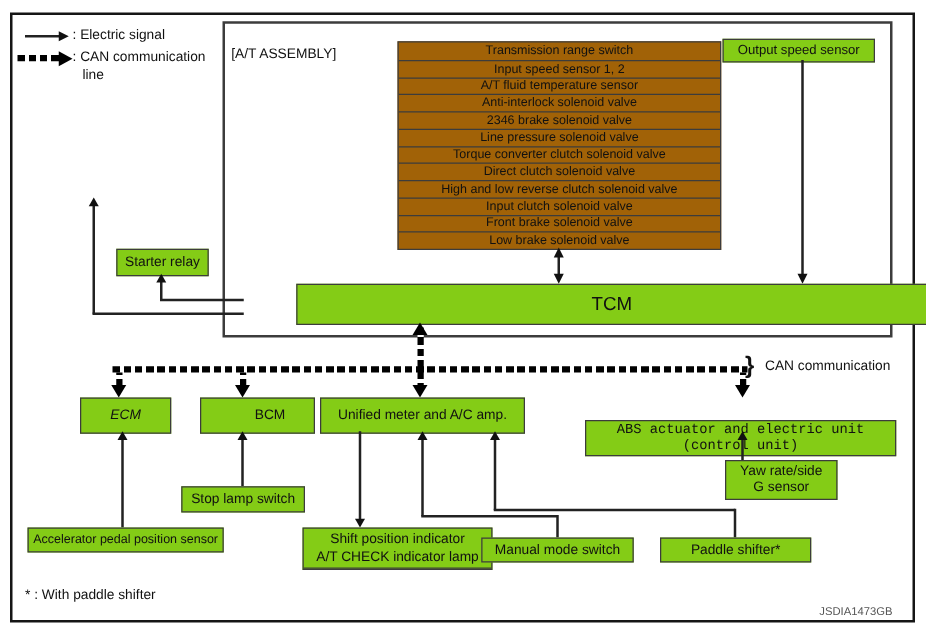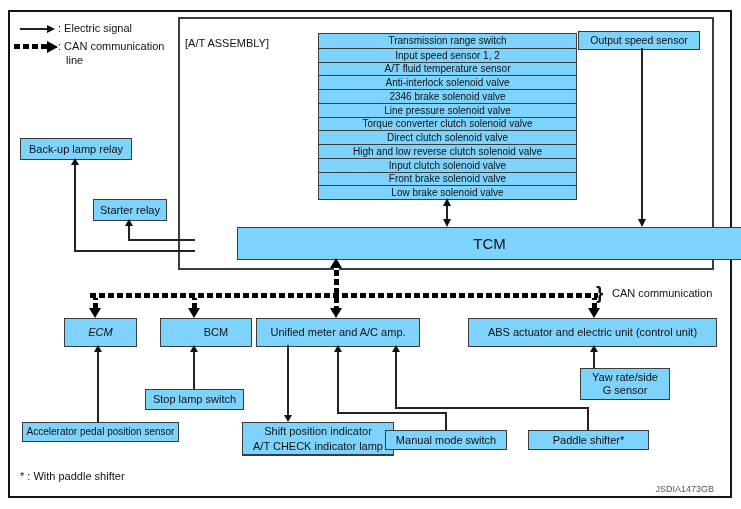--- a/index.html
+++ b/index.html
@@ -1,26 +1,26 @@
 <!DOCTYPE html>
 <html><head>
 <meta charset="utf-8">
 <style>
   html,body{margin:0;padding:0;background:#fff;}
   .stage{position:relative;width:741px;height:509px;background:#fff;overflow:hidden;
          font-family:"Liberation Sans",sans-serif;color:#111;}
-  .box{position:absolute;border:1.5px solid #3c3c3c;background:#7dd3fc;display:flex;
+  .box{position:absolute;border:1.5px solid #3c3c3c;background:#84cc16;display:flex;
        align-items:center;justify-content:center;text-align:center;font-size:11px;line-height:1.15;}
   .txt{position:absolute;white-space:nowrap;font-size:11px;}
   .ln{position:absolute;background:#222;}
   .canh{position:absolute;background:repeating-linear-gradient(90deg,#000 0,#000 6px,#fff 6px,#fff 9px);}
   .canv{position:absolute;background:repeating-linear-gradient(0deg,#000 0,#000 6px,#fff 6px,#fff 9px);}
   .tri{position:absolute;width:0;height:0;}
   .complist{position:absolute;left:318px;top:33px;width:257px;height:165px;border:1.5px solid #3c3c3c;
-            background:#7dd3fc;display:grid;grid-template-rows:repeat(12,1fr);}
+            background:#a16207;display:grid;grid-template-rows:repeat(12,1fr);}
   .crow{display:flex;align-items:center;justify-content:center;font-size:10px;border-top:1px solid #3c3c3c;}
   .crow:first-child{border-top:none;}
   .frame{position:absolute;left:8px;top:10px;width:720px;height:484px;border:2px solid #151515;}
   .atbox{position:absolute;left:178px;top:17px;width:532px;height:249px;border:2px solid #3c3c3c;}
   .stack{flex-direction:column;margin-left:32px;}
 </style>
 </head>
 <body>
 
 <div class="stage">
@@ -57,21 +57,20 @@
   <div class="box" style="left:578px;top:31px;width:120px;height:17px;font-size:10.5px;">Output speed sensor</div>
   <div class="ln" style="left:641px;top:48px;width:1.5px;height:172px;"></div>
   <div class="tri" style="left:637.5px;top:219px;border-left:4.5px solid transparent;border-right:4.5px solid transparent;border-top:8px solid #111;"></div>
 
   <div class="ln" style="left:446px;top:203px;width:1.5px;height:20px;"></div>
   <div class="tri" style="left:442.5px;top:198px;border-left:4.5px solid transparent;border-right:4.5px solid transparent;border-bottom:8px solid #111;"></div>
   <div class="tri" style="left:442.5px;top:219px;border-left:4.5px solid transparent;border-right:4.5px solid transparent;border-top:8px solid #111;"></div>
 
   <div class="box" style="left:195px;top:227px;width:503px;height:31px;font-size:15px;margin-left:42px;">TCM</div>
 
-  <div class="box" style="left:20px;top:138px;width:110px;height:20px;">Back-up lamp relay</div>
   <div class="box" style="left:93px;top:199px;width:72px;height:20px;">Starter relay</div>
 
   <div class="ln" style="left:74px;top:250px;width:121px;height:1.5px;"></div>
   <div class="ln" style="left:74px;top:163px;width:1.5px;height:88px;"></div>
   <div class="tri" style="left:71px;top:158px;border-left:4px solid transparent;border-right:4px solid transparent;border-bottom:7px solid #111;"></div>
 
   <div class="ln" style="left:128px;top:239px;width:67px;height:1.5px;"></div>
   <div class="ln" style="left:128px;top:224px;width:1.5px;height:16px;"></div>
   <div class="tri" style="left:125px;top:219px;border-left:4px solid transparent;border-right:4px solid transparent;border-bottom:7px solid #111;"></div>
 
@@ -89,21 +88,21 @@
 
   <div class="canv" style="left:592px;top:298px;width:5px;height:11px;"></div>
   <div class="tri" style="left:588px;top:308px;border-left:6.5px solid transparent;border-right:6.5px solid transparent;border-top:10px solid #000;"></div>
 
   <div class="txt" style="left:596px;top:282px;font-size:19px;font-weight:bold;">}</div>
   <div class="txt" style="left:612px;top:287px;">CAN communication</div>
 
   <div class="box" style="left:64px;top:318px;width:71px;height:27px;font-style:italic;">ECM</div>
   <div class="box" style="left:160px;top:318px;width:70px;height:27px;padding-left:20px;">BCM</div>
   <div class="box" style="left:256px;top:318px;width:162px;height:27px;">Unified meter and A/C amp.</div>
-  <div class="box" style="left:468px;top:318px;width:247px;height:27px;">ABS actuator and electric unit (control unit)</div>
+  <div class="box" style="left:468px;top:336px;width:247px;height:27px;font-family:Liberation Mono, monospace;">ABS actuator and electric unit (control unit)</div>
 
   <div class="ln" style="left:97px;top:350px;width:1.5px;height:72px;"></div>
   <div class="tri" style="left:94px;top:345px;border-left:4px solid transparent;border-right:4px solid transparent;border-bottom:7px solid #111;"></div>
   <div class="box" style="left:22px;top:422px;width:155px;height:18px;font-size:10px;">Accelerator pedal position sensor</div>
 
   <div class="ln" style="left:193px;top:350px;width:1.5px;height:39px;"></div>
   <div class="tri" style="left:190px;top:345px;border-left:4px solid transparent;border-right:4px solid transparent;border-bottom:7px solid #111;"></div>
   <div class="box" style="left:145px;top:389px;width:97px;height:19px;">Stop lamp switch</div>
 
   <div class="ln" style="left:287px;top:345px;width:1.5px;height:71px;"></div>

